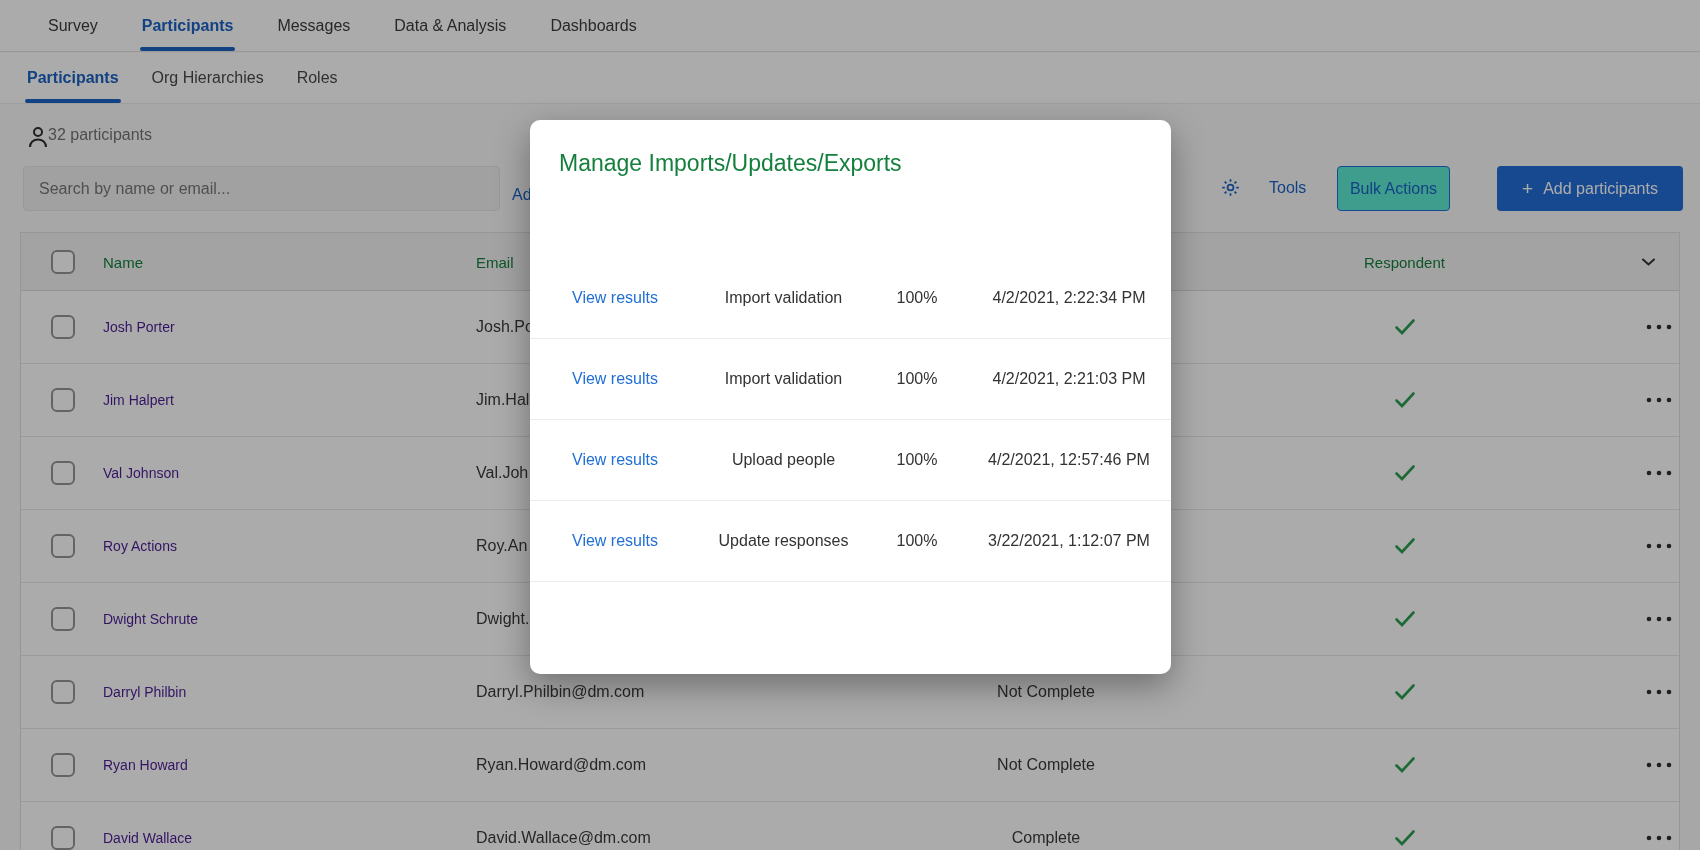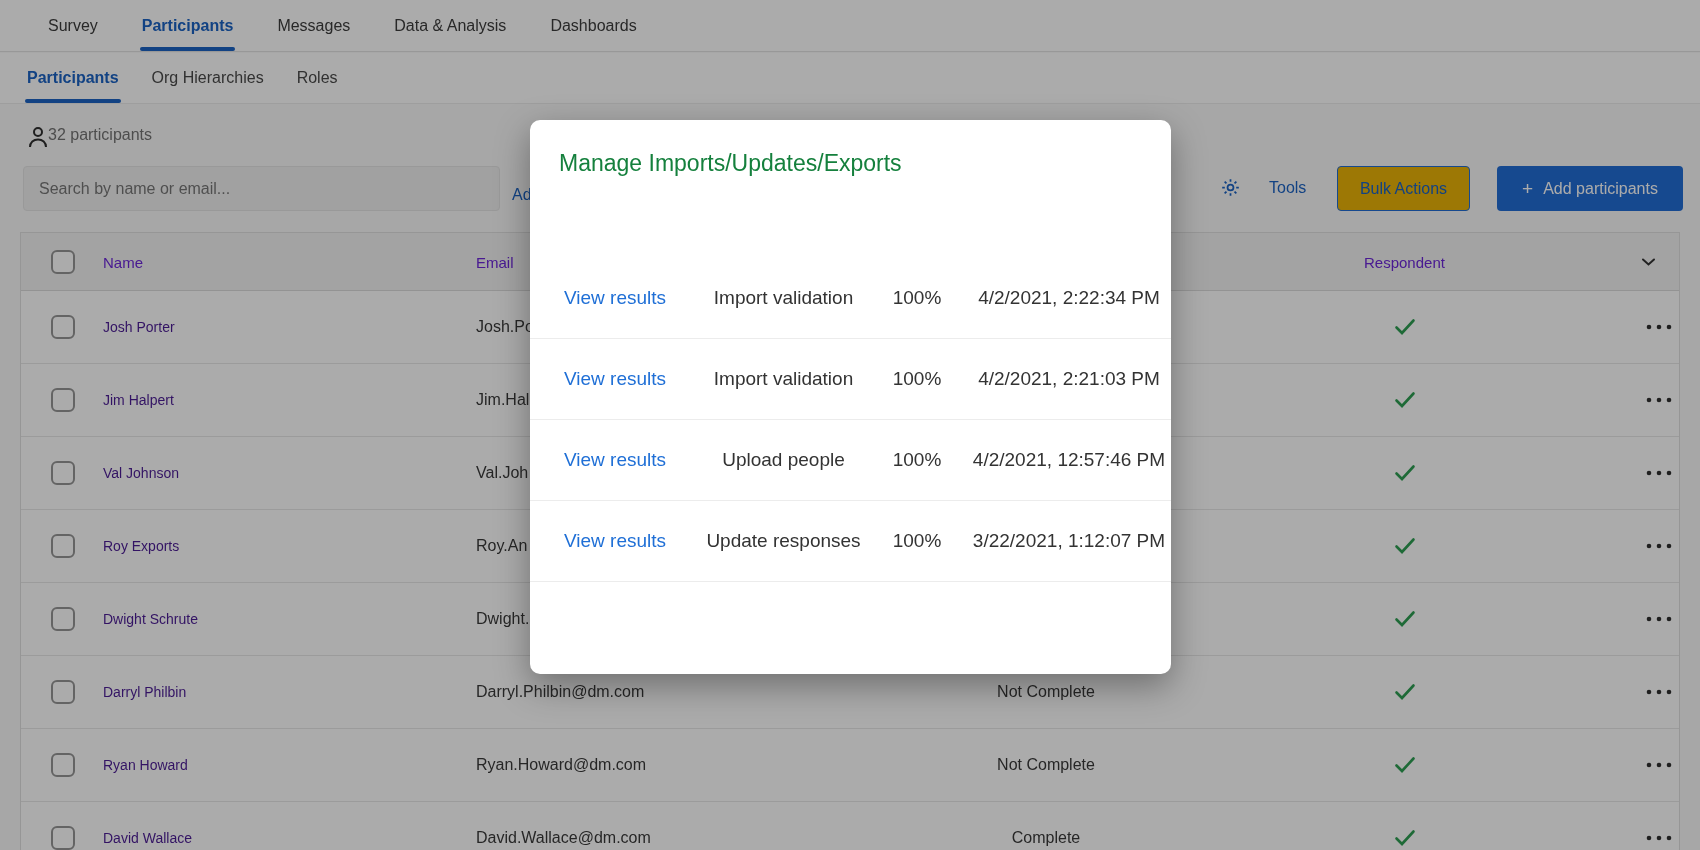--- a/index.html
+++ b/index.html
@@ -29,34 +29,34 @@
                font-size:16px; color:#737373; }
   .search-input { position:absolute; left:23px; top:166px; width:477px; height:45px;
                   background:#f1f1f1; border:1px solid #e4e4e4; border-radius:4px;
                   padding:16px 15px; font-size:16px; color:#333; font-family:"Liberation Sans",sans-serif; }
   .search-input::placeholder { color:#767676; }
   .advanced-link { position:absolute; left:512px; top:180px; font-size:16px; color:#1b63c4; cursor:pointer; white-space:nowrap;margin-top:6px; }
 
   .tools-btn { position:absolute; left:1220px; top:177px; display:flex; align-items:center; gap:28px;
                color:#1b63c4; font-size:16px; cursor:pointer; background:none; border:none;
                font-family:"Liberation Sans",sans-serif; }
-  .bulk-btn { position:absolute; left:1337px; top:166px; width:133px; height:45px;
-              border:1px solid #226dd5; border-radius:4px; background:#eab308; color:#1b63c4;
+  .bulk-btn { position:absolute; left:1337px; top:166px; width:113px; height:45px;
+              border:1px solid #226dd5; border-radius:4px; background:#5eead4; color:#1b63c4;
               font-size:16px; cursor:pointer; font-family:"Liberation Sans",sans-serif; }
   .add-btn { position:absolute; left:1497px; top:166px; width:186px; height:45px;
              border:none; border-radius:4px; background:#226dd5; color:#fff; font-size:16px;
              cursor:pointer; display:flex; align-items:center; justify-content:center; gap:10px;
              font-family:"Liberation Sans",sans-serif; }
   .add-btn .plus { font-size:19px; font-weight:normal; line-height:1; }
 
   
   .card { position:absolute; left:20px; top:232px; width:1660px; height:640px;
           background:#fff; border:1px solid #e0e0e0; border-bottom:none; }
   .t-header { position:relative; height:58px; background:#f3f3f3; border-bottom:1px solid #dcdcdc;
-              font-size:15px; color:#6d28d9; }
+              font-size:15px; color:#15803d; }
   .t-row { position:relative; height:73px; border-bottom:1px solid #e7e7e7; background:#fff; }
   .cell-check { position:absolute; left:30px; top:50%; transform:translateY(-50%);
                 width:24px; height:24px; border:2px solid #969696; border-radius:6px;
                 background:#fff; cursor:pointer; }
   .cell-name { position:absolute; left:82px; top:50%; transform:translateY(-50%);
                font-size:14px; color:#4c1d95; cursor:pointer; }
   .cell-email { position:absolute; left:455px; top:50%; transform:translateY(-50%);
                 font-size:16px; color:#3a3a3a; }
   .cell-status { position:absolute; left:880px; width:290px; top:50%; transform:translateY(-50%);
                  font-size:16px; color:#3a3a3a; text-align:center; }
@@ -76,21 +76,21 @@
            border-radius:10px; box-shadow:0 12px 34px rgba(0,0,0,0.35); z-index:20; overflow:hidden; }
   .modal-title { position:absolute; left:29px; top:0; height:86px; display:flex; align-items:center;
                  font-size:23px; color:#15803d; }
   .modal-cols { position:absolute; left:0; top:86px; width:641px; height:52px; background:#f7f7f7;
                 border-top:1px solid #e8e8e8; border-bottom:1px solid #e8e8e8;
                 display:grid; grid-template-columns:170px 167px 100px 204px; align-items:center;
                 font-size:15px; color:#585858; }
   .modal-cols div { text-align:center; }
   .modal-row { position:absolute; left:0; width:641px; height:81px;
                display:grid; grid-template-columns:170px 167px 100px 204px; align-items:center;
-               font-size:19px; color:#333; border-bottom:1px solid #ececec; }
+               font-size:16px; color:#333; border-bottom:1px solid #ececec; }
   .modal-row div { text-align:center; }
   .modal-row .link { color:#1f6fd6; cursor:pointer; }
   .modal-footer { position:absolute; left:0; top:471px; width:756px; height:83px;
                   display:flex; align-items:center; justify-content:flex-end; padding-right:49px; }
   .close-link { font-size:17px; color:#1f6fd6; cursor:pointer; background:none; border:none;
                 font-family:"Liberation Sans",sans-serif; }
 
   .icon { display:inline-flex; }
 </style>
 </head>
@@ -204,21 +204,21 @@
     <button class="cell-actions">
         <svg width="26" height="6" viewBox="0 0 26 6">
           <circle cx="3" cy="3" r="2.3" fill="#303030"></circle>
           <circle cx="13" cy="3" r="2.3" fill="#303030"></circle>
           <circle cx="23" cy="3" r="2.3" fill="#303030"></circle>
         </svg>
       </button>
   </div>
   <div class="t-row">
     <button class="cell-check"></button>
-    <span class="cell-name">Roy Exports</span>
+    <span class="cell-name">Roy Actions</span>
     <span class="cell-email">Roy.An</span>
     <span class="cell-status"></span>
     <span class="cell-respondent icon">
         <svg width="22" height="18" viewBox="0 0 22 18">
           <path d="M2.5 9.5l5.5 5.5L19.5 2.5" fill="none" stroke="#2e9e52" stroke-width="2.6" stroke-linecap="round"></path>
         </svg>
       </span>
     <button class="cell-actions">
         <svg width="26" height="6" viewBox="0 0 26 6">
           <circle cx="3" cy="3" r="2.3" fill="#303030"></circle>

